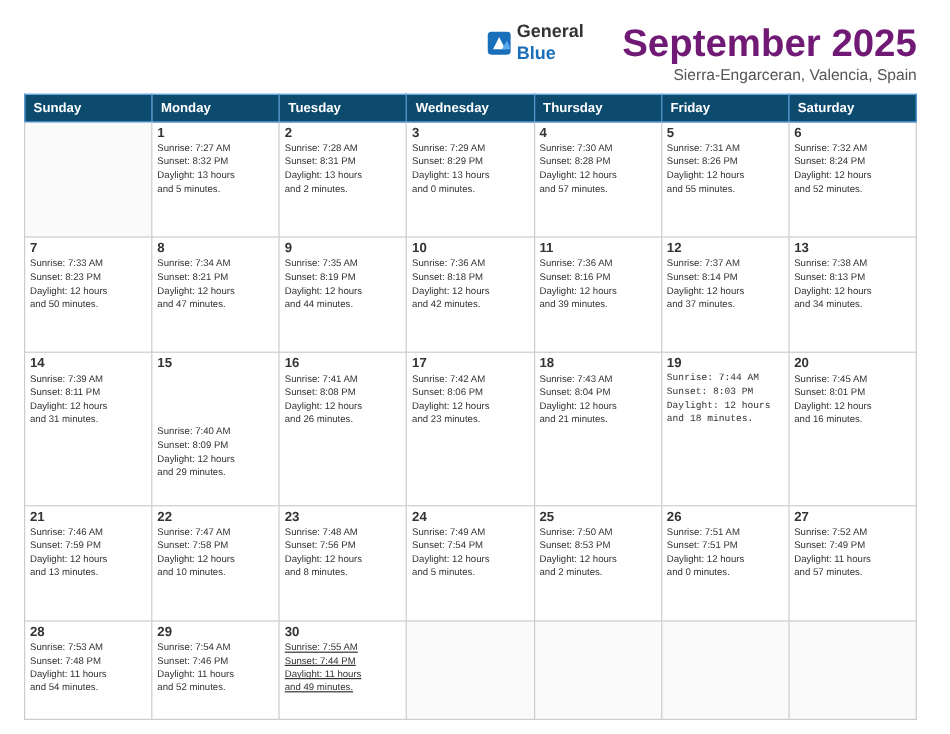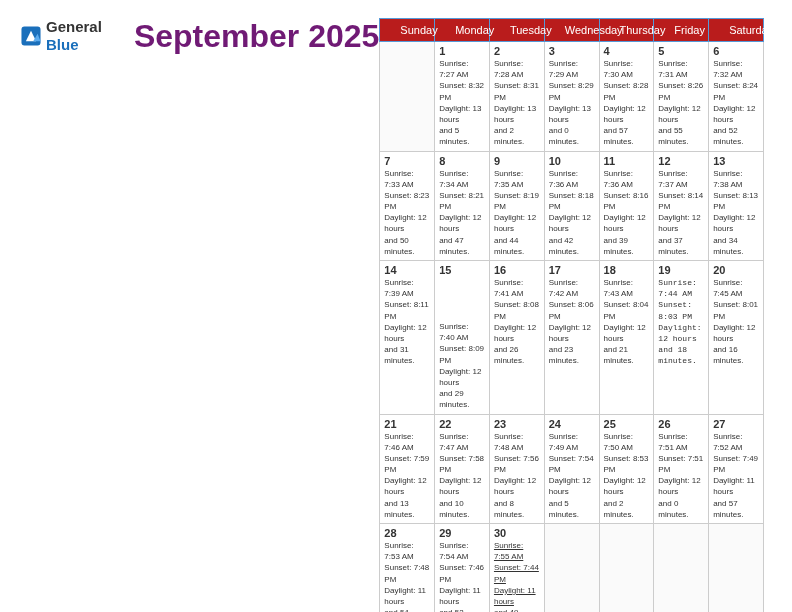--- a/index.html
+++ b/index.html
@@ -8,21 +8,22 @@
       background: #fff;
       width: 792px;
       height: 612px;
       overflow: hidden;
     }
     .page {
       width: 784px;
       height: 612px;
       padding: 18px 20px 12px 20px;
       display: flex;
-      flex-direction: row;
+      flex-direction: column;
+      align-items: flex-end;
     }
     .header {
       display: flex;
       justify-content: space-between;
       align-items: flex-start;
       margin-bottom: 8px;
     }
     .logo {
       display: flex;
       align-items: center;
@@ -53,25 +54,25 @@
       color: #555;
     }
     .calendar {
       flex: 1;
       border: 1px solid #ccc;
       border-collapse: collapse;
       width: 100%;
       table-layout: fixed;
     }
     .calendar th {
-      background-color: #b91c1c;
+      background-color: #0c4a6e;
       color: #fff;
       font-size: 11px;
-      font-weight: normal;
-      padding: 5px 20px;
+      font-weight: bold;
+      padding: 5px 7px;
       text-align: left;
       border: 1px solid #5599d8;
     }
     .calendar td {
       vertical-align: top;
       border: 1px solid #ccc;
       padding: 3px 4px;
       font-size: 8.5px;
       color: #333;
       height: 82px;
@@ -105,20 +106,21 @@
         <polygon points="8,22 15,8 22,22" fill="white"></polygon>
         <polygon points="18,22 24,12 28,22" fill="#5aaaee"></polygon>
       </svg>
       <div class="logo-text">
         <div class="general">General</div>
         <div class="blue">Blue</div>
       </div>
     </div>
     <div class="title-block">
       <div class="month-title">September 2025</div>
+      <div class="location">Sierra-Engarceran, Valencia, Spain</div>
     </div>
   </div>
 
   <table class="calendar">
     <thead>
       <tr>
       <th>Sunday</th>
           <th>Monday</th>
           <th>Tuesday</th>
           <th>Wednesday</th>

